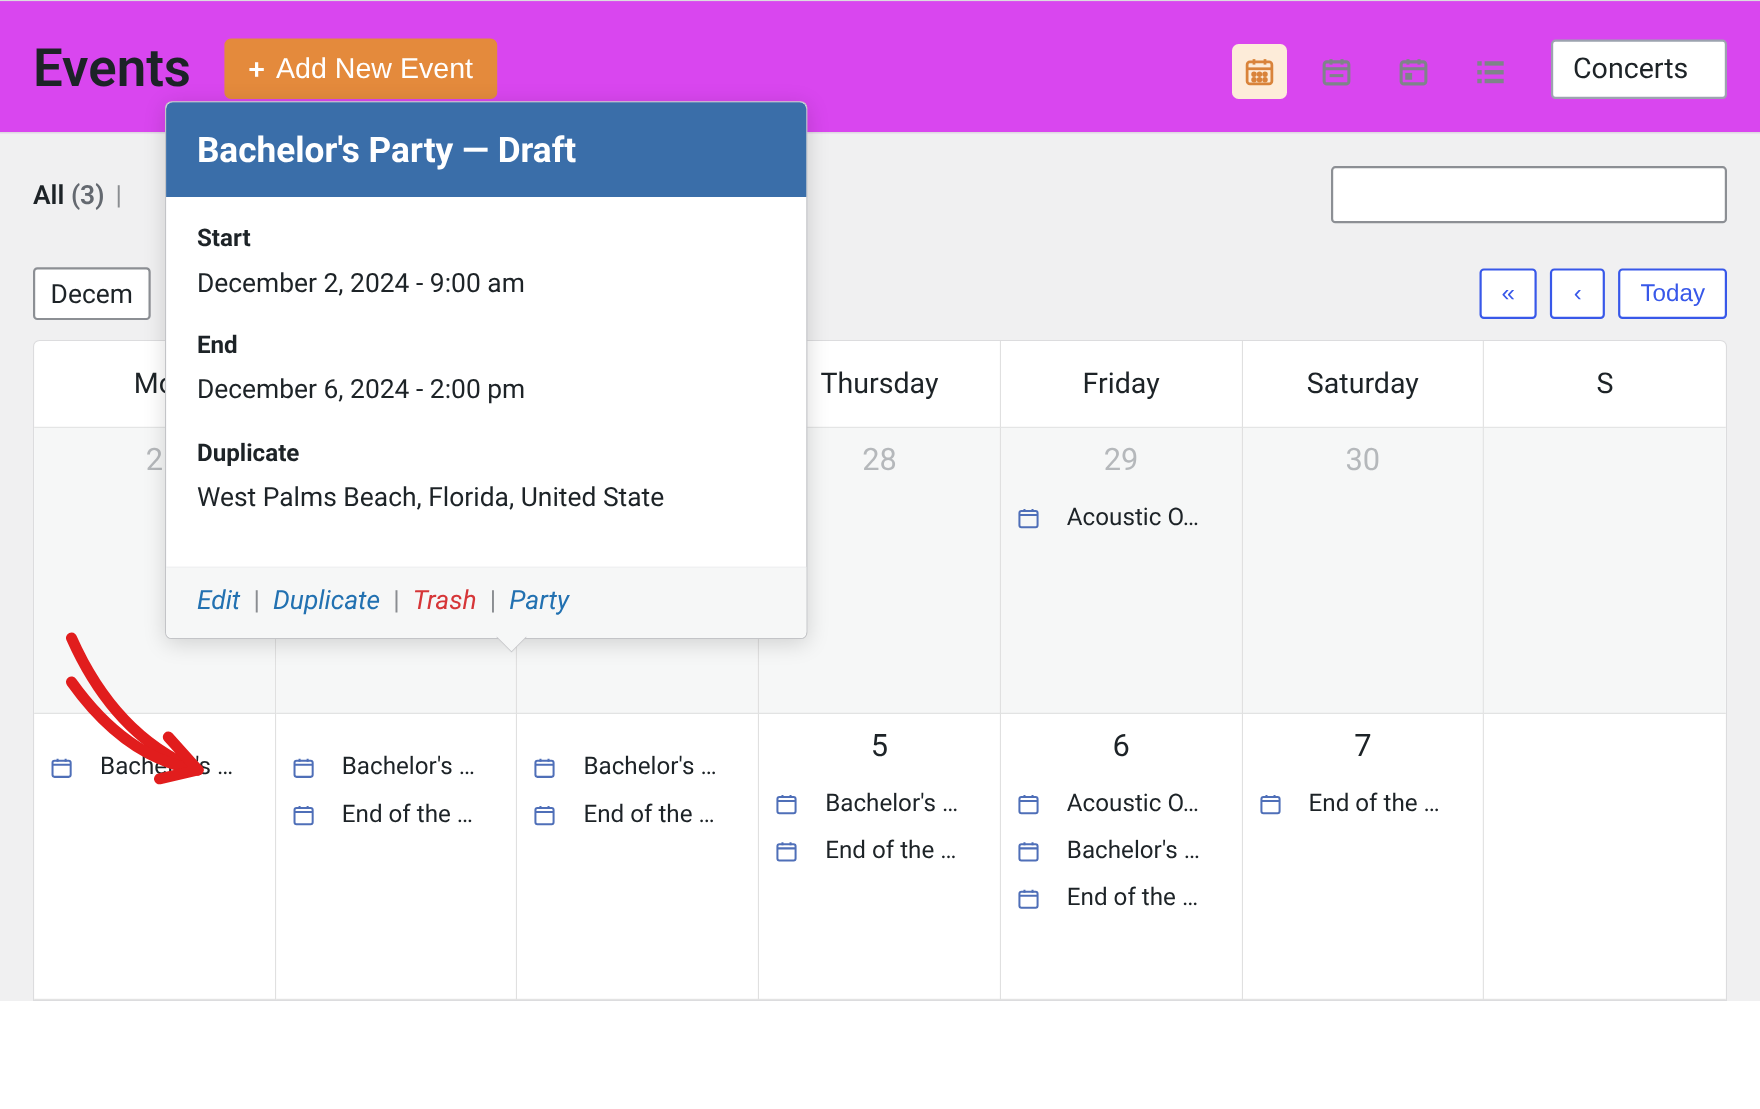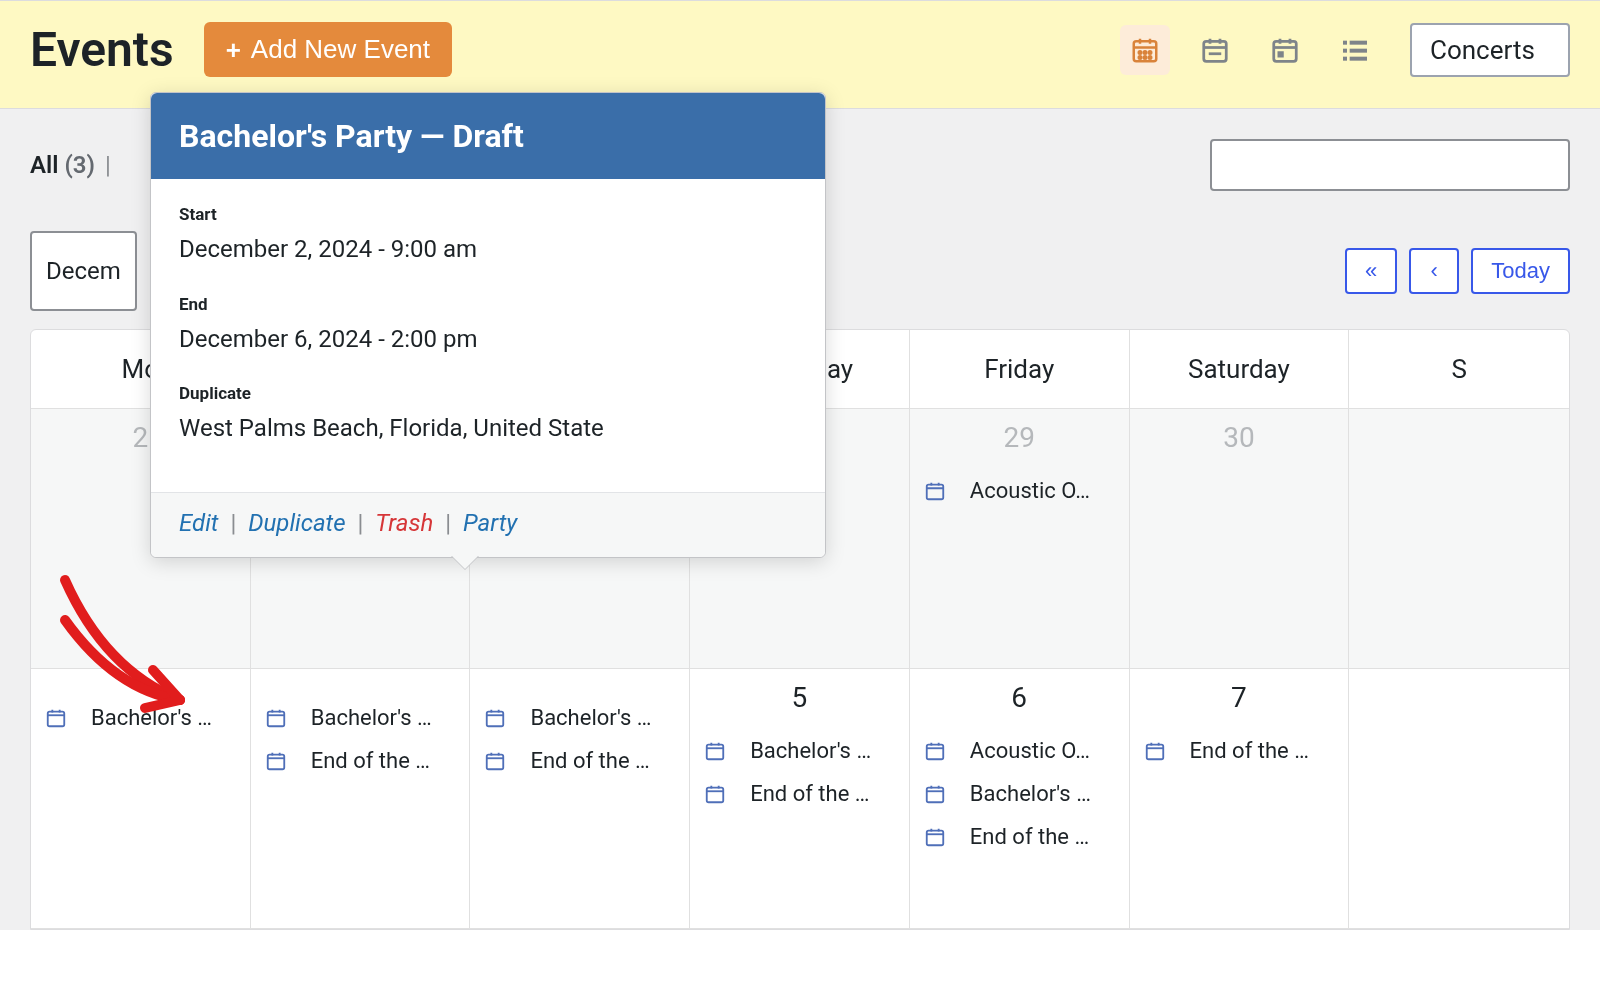--- a/index.html
+++ b/index.html
@@ -5,25 +5,25 @@
   * { box-sizing: border-box; }
   body {
     margin: 0;
     font-family: -apple-system, BlinkMacSystemFont, "Segoe UI", Roboto, sans-serif;
     background: #fff;
     color: #1d2327;
     font-size: 18px;
   }
   .topbar {
     display: flex;
-    align-items: center;
-    padding: 20px 30px 30px 30px;
+    align-items: flex-end;
+    padding: 32px 30px 30px 30px;
     border-top: 1px solid #dcdcde;
     border-bottom: 1px solid #dcdcde;
-    background: #fef9c3;
+    background: #d946ef;
     position: relative;
   }
   .page-title {
     font-size: 48px;
     font-weight: 600;
     margin: 0 30px 0 0;
   }
   .add-btn {
     background: #e48a3c;
     color: #fff;
@@ -80,21 +80,21 @@
 
   .nav-row {
     margin-top: 40px;
     display: flex;
     align-items: center;
   }
   .month-sel {
     border: 2px solid #8c8f94;
     border-radius: 4px;
     background: #fff;
-    padding: 24px 14px;
+    padding: 8px 14px;
     font-size: 24px;
     min-width: 100px;
   }
   .nav-btns { margin-left: auto; display: flex; gap: 12px; }
   .nav-btn {
     border: 2px solid #3858e9;
     color: #3858e9;
     background: #fff;
     border-radius: 4px;
     padding: 8px 18px;
@@ -159,38 +159,38 @@
   .evicon {
     width: 22px; height: 22px;
     flex: 0 0 22px;
   }
 
   
   .popover {
     position: absolute;
     top: 92px;
     left: 150px;
-    width: 676px;
+    width: 584px;
     background: #fff;
     border: 1px solid #c3c4c7;
     border-radius: 6px;
     box-shadow: 0 4px 20px rgba(0,0,0,0.15);
     z-index: 50;
   }
   .pop-head {
     background: #3a6ea9;
     color: #fff;
     padding: 24px 28px;
     font-size: 32px;
     font-weight: 700;
     border-radius: 6px 6px 0 0;
   }
   .pop-body { padding: 22px 28px; font-size: 24px; line-height: 1.55; }
   .pop-body .blk { margin-bottom: 22px; }
-  .pop-body .lbl { font-weight: 700; font-size: 17px; margin-bottom: 4px; }
+  .pop-body .lbl { font-weight: 700; font-size: 22px; margin-bottom: 4px; }
   .pop-foot {
     background: #f6f7f7;
     border-top: 1px solid #e2e4e7;
     padding: 16px 28px 20px;
     font-size: 24px;
     border-radius: 0 0 6px 6px;
     position: relative;
   }
   .pop-foot a { color: #2271b1; text-decoration: none; cursor: pointer; font-style: italic; }
   .pop-foot a.trash { color: #d63638; }

